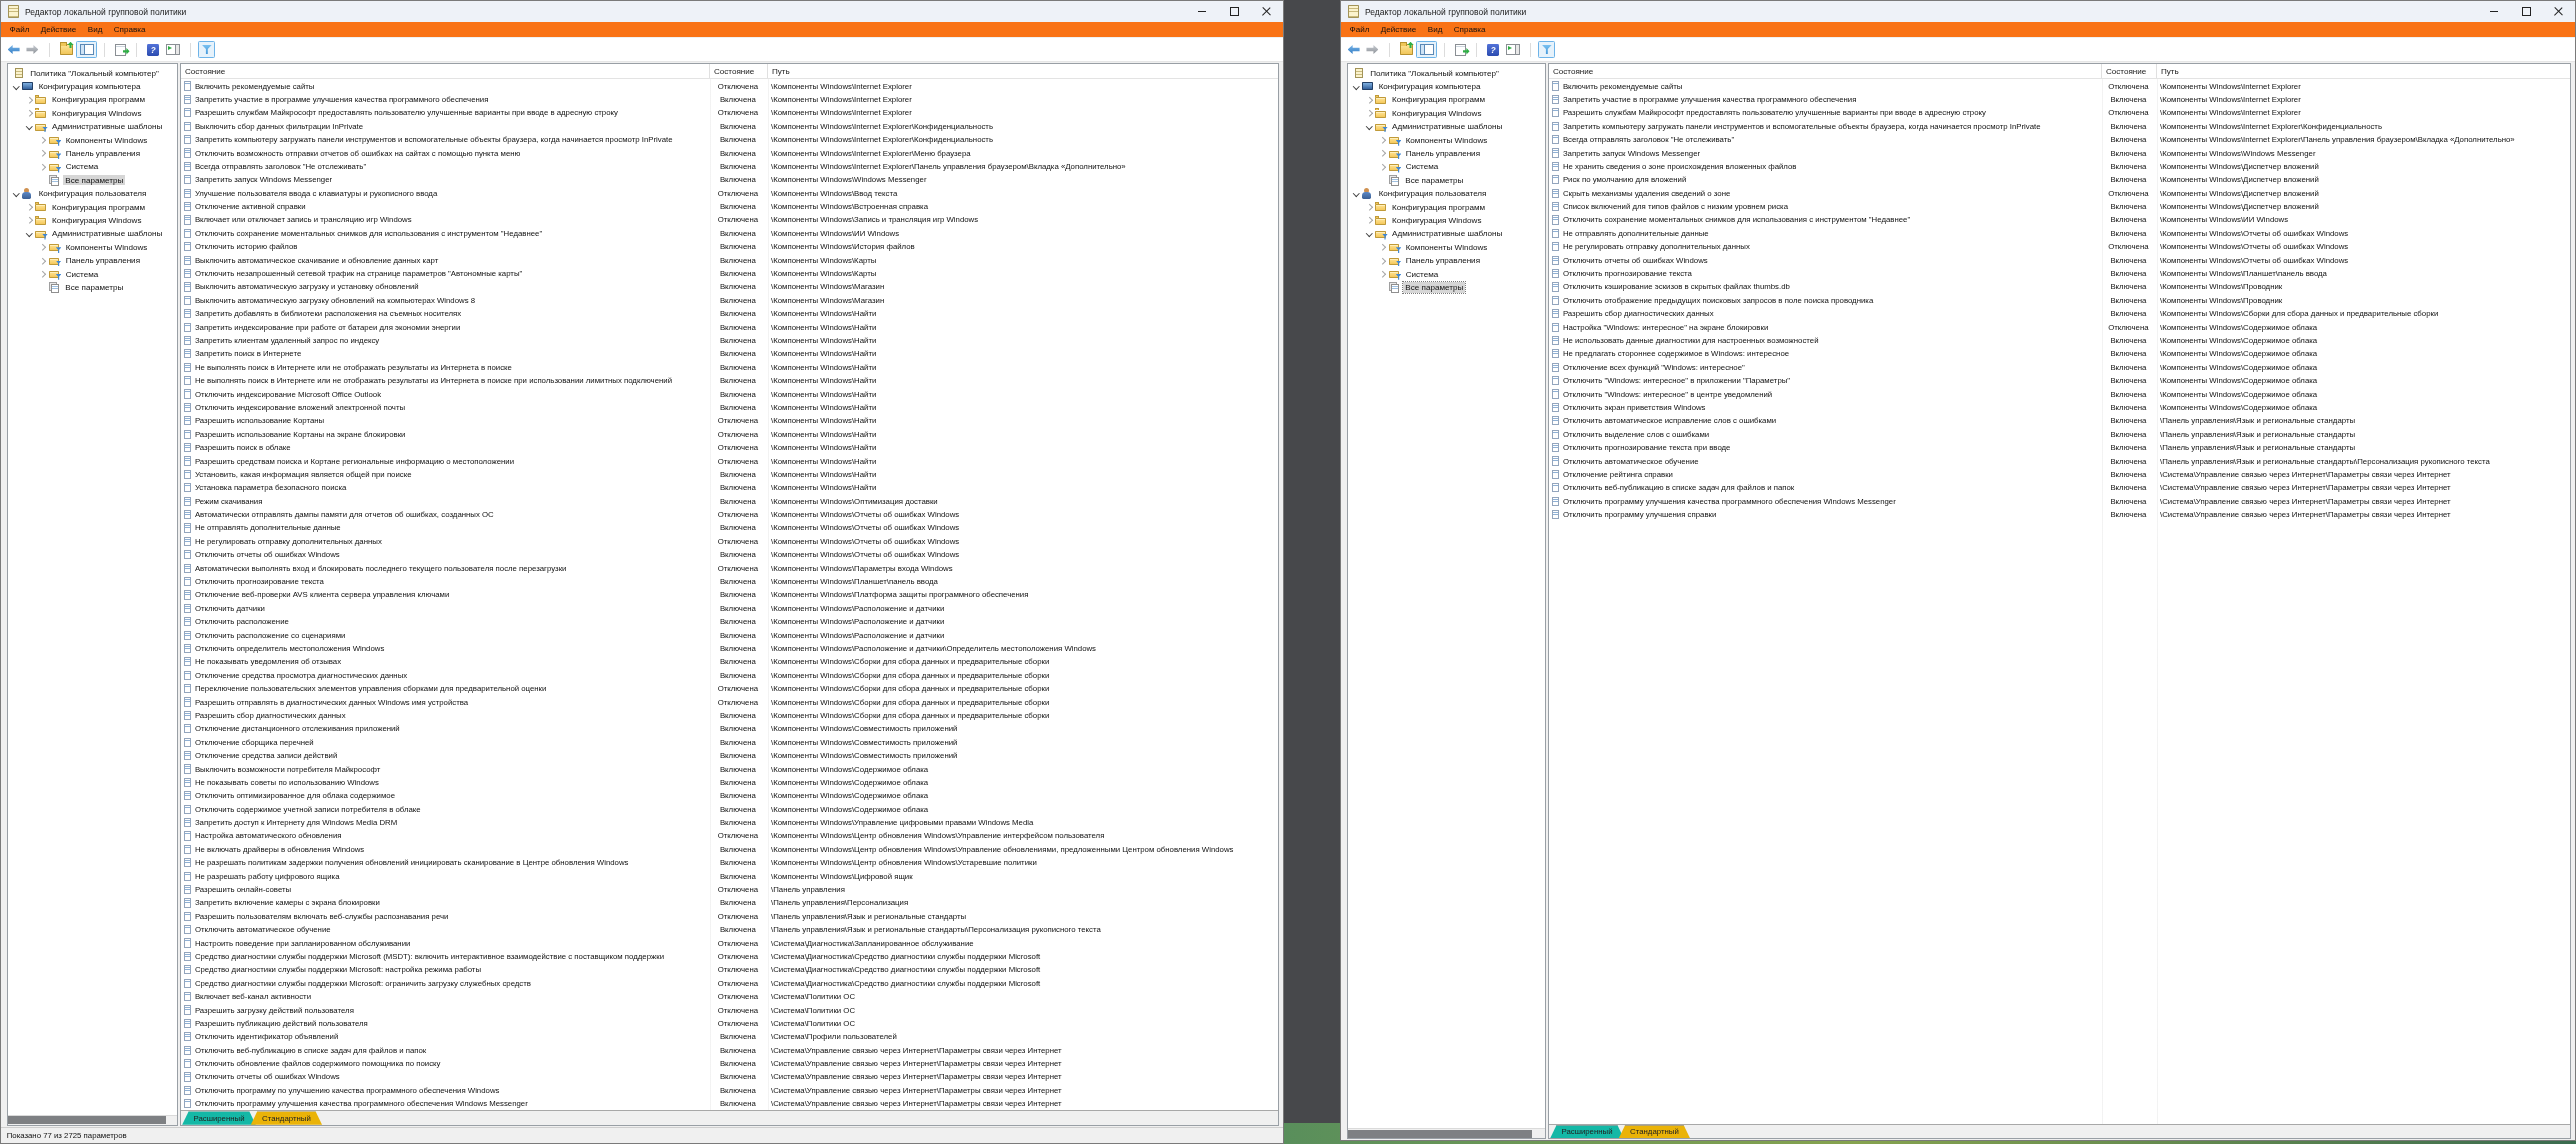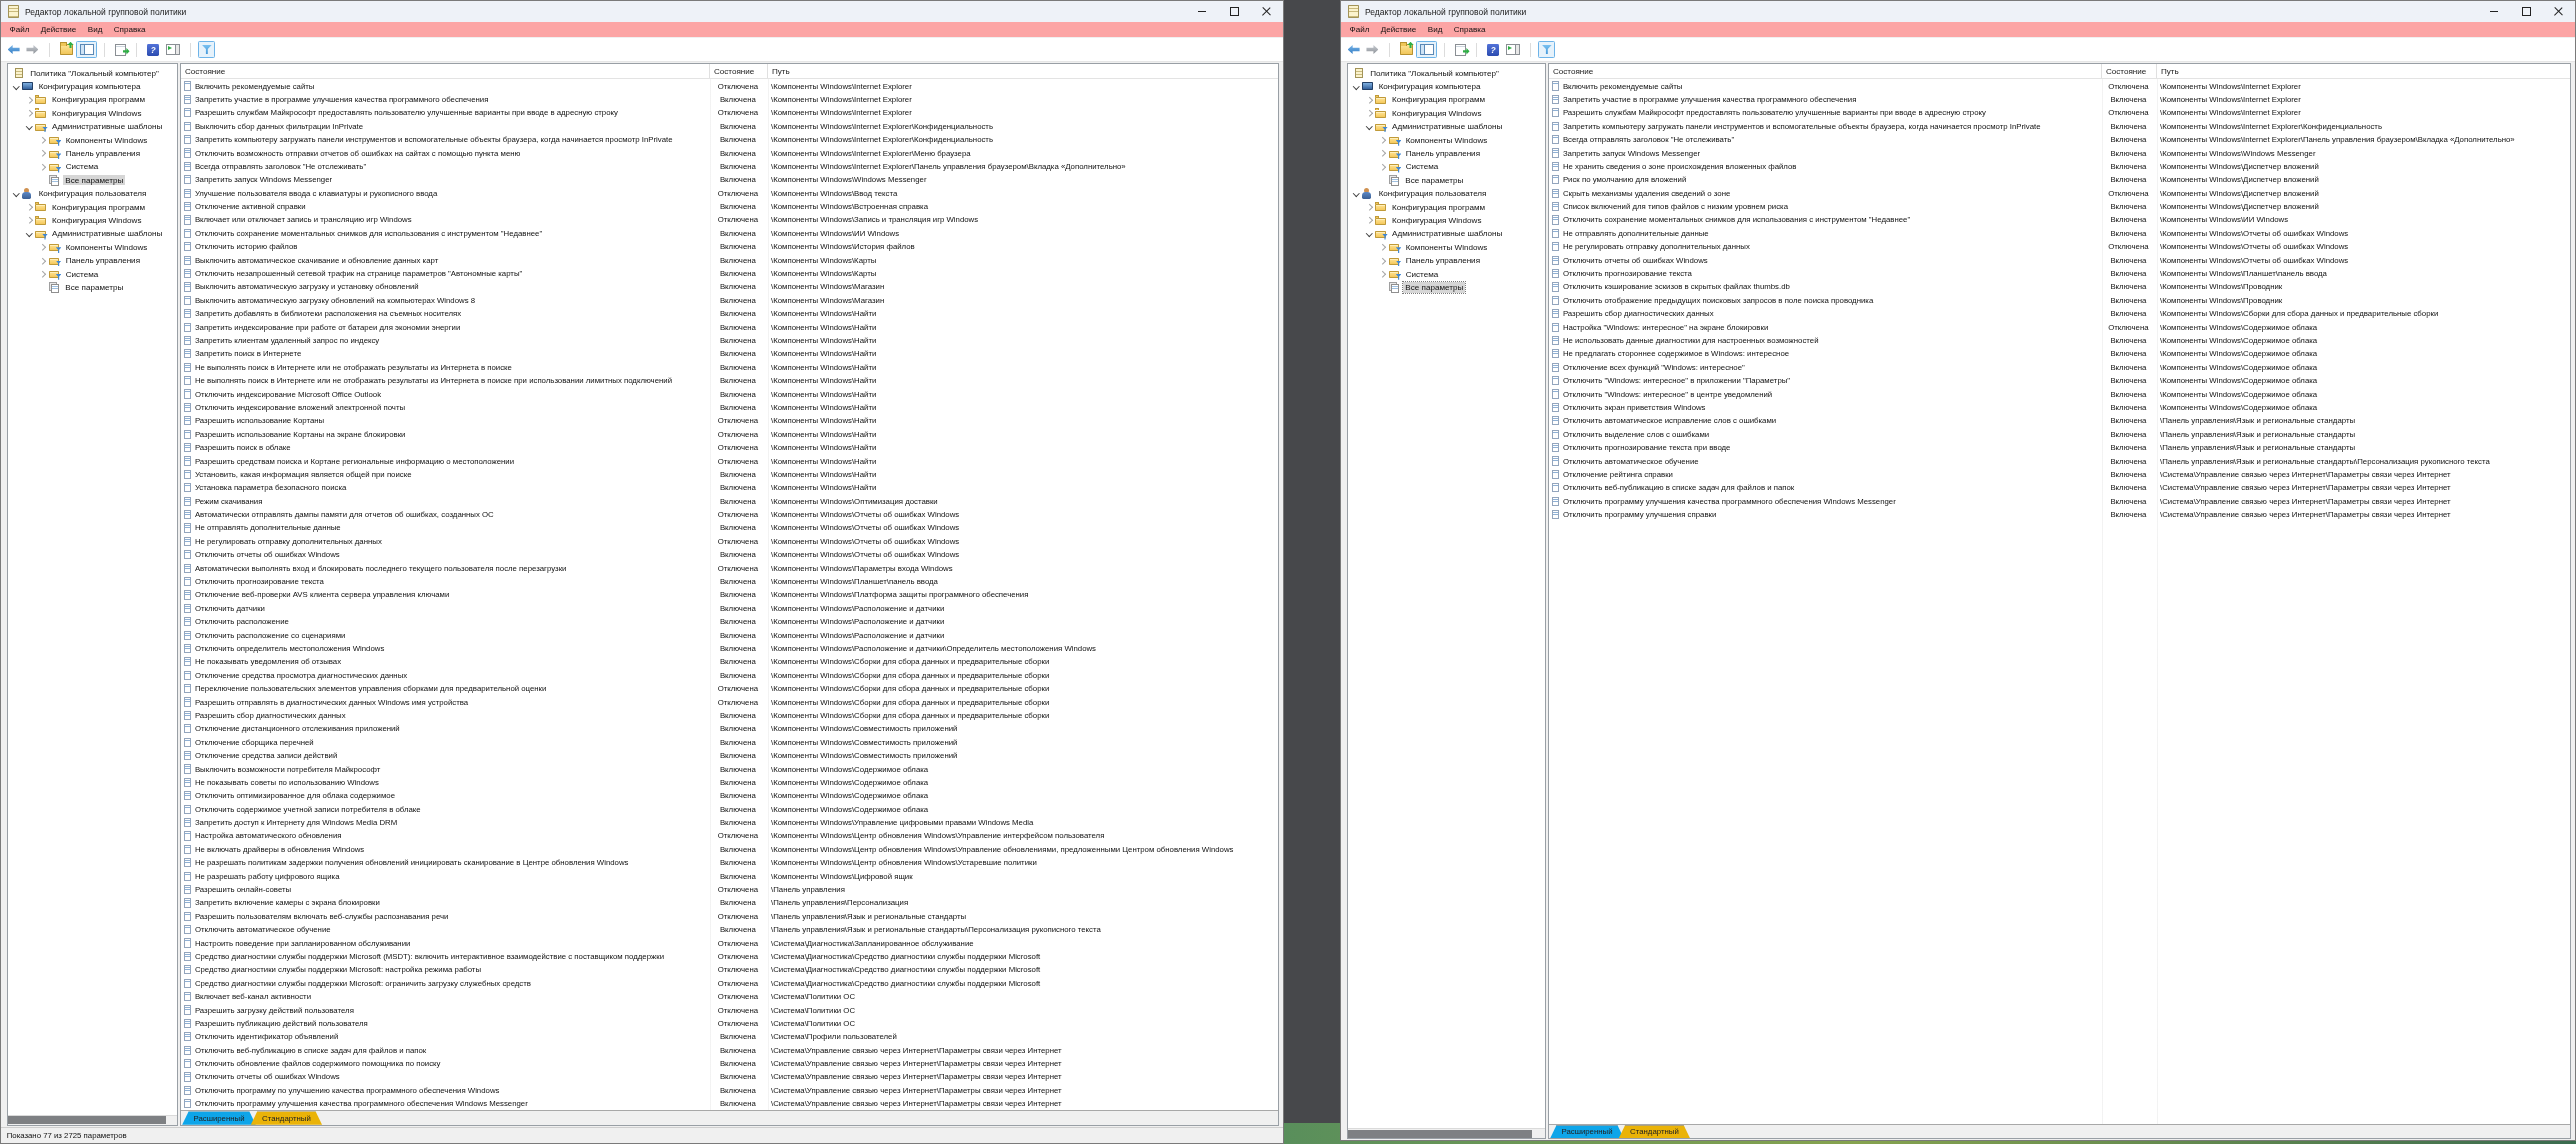--- a/index.html
+++ b/index.html
@@ -17,21 +17,21 @@
        border:0.7px solid #a39458;border-radius:0.7px;}
   .title{font-size:8.5px;color:#1a1a1a;}
   .controls{margin-left:auto;display:flex;height:100%;}
   .ctl{width:32.5px;display:flex;align-items:center;justify-content:center;}
   .g-min{width:7.8px;height:0.7px;background:#222;display:block;}
   .g-max{width:7px;height:7px;border:0.7px solid #222;display:block;}
   .g-close{position:relative;width:9.2px;height:9.2px;display:block;}
   .g-close::before,.g-close::after{content:"";position:absolute;left:4.2px;top:-0.7px;width:0.7px;height:10.6px;background:#222;}
   .g-close::before{transform:rotate(45deg);} .g-close::after{transform:rotate(-45deg);}
 
-  .menubar{height:15px;background:#fca5a5;display:flex;align-items:center;padding-left:2.8px;border-bottom:0.7px solid #f0f0f0;flex:0 0 auto;}
+  .menubar{height:15px;background:#f97316;display:flex;align-items:center;padding-left:2.8px;border-bottom:0.7px solid #f0f0f0;flex:0 0 auto;}
   .menu-item{font-size:8.1px;padding:0 5.7px;color:#111;}
 
   .toolbar{height:23px;background:#fff;display:flex;align-items:center;padding-left:3.5px;border-bottom:0.7px solid #e6e6e6;flex:0 0 auto;gap:0.7px;}
   .tbtn{padding:2.1px;display:flex;align-items:center;justify-content:center;border:0.7px solid transparent;border-radius:1.4px;min-width:14px;min-height:15.5px;box-sizing:border-box;}
   .p-on{background:#e6f2fb;border-color:#6db3e8;}
   .glyph{display:block;position:relative;}
   .tb-sep{width:0.7px;height:14px;background:#dcdcdc;margin:0 2.1px;}
   .tb-back{width:12px;height:9.2px;background:linear-gradient(#7db6e8,#2f7cc4);
        clip-path:polygon(0 50%,42% 0,42% 32%,100% 32%,100% 68%,42% 68%,42% 100%);}
   .tb-forward{width:12px;height:9.2px;background:linear-gradient(#c7cbd1,#8e9399);
@@ -106,21 +106,21 @@
   .c-name{white-space:nowrap;overflow:hidden;flex:0 0 auto;}
   .win-l .c-name{width:514px;} .win-r .c-name{width:538px;}
   .c-state{text-align:center;flex:0 0 auto;white-space:nowrap;}
   .win-l .c-state{width:58px;} .win-r .c-state{width:55px;}
   .c-path{flex:1;white-space:nowrap;overflow:hidden;padding-left:4.2px;}
 
   .tabs{height:13.4px;flex:0 0 auto;border-top:0.7px solid #a8a8a8;background:#f0f0f0;display:flex;align-items:stretch;padding-left:1.4px;font-size:7.8px;color:#222;}
   .tab{padding:0.7px 11.3px 0;margin-right:-5px;display:flex;align-items:center;position:relative;
        clip-path:polygon(6.4px 0,calc(100% - 6.4px) 0,100% 100%,0 100%);background:#e6e6e6;box-shadow:inset 0 0.7px 0 #9a9a9a;}
   .tab-active{background:#eab308;z-index:2;}
-  .tab-inactive{background:#0ea5e9;z-index:1;}
+  .tab-inactive{background:#14b8a6;z-index:1;}
 
   .statusbar{height:15.5px;flex:0 0 auto;background:#f0f0f0;border-top:0.7px solid #cfcfcf;display:flex;align-items:center;padding-left:5.7px;font-size:7.8px;color:#111;}
 </style>
 </head>
 <body>
 
 <div class="wallpaper"></div>
 
 <div class="win win-l">
   <div class="titlebar">

